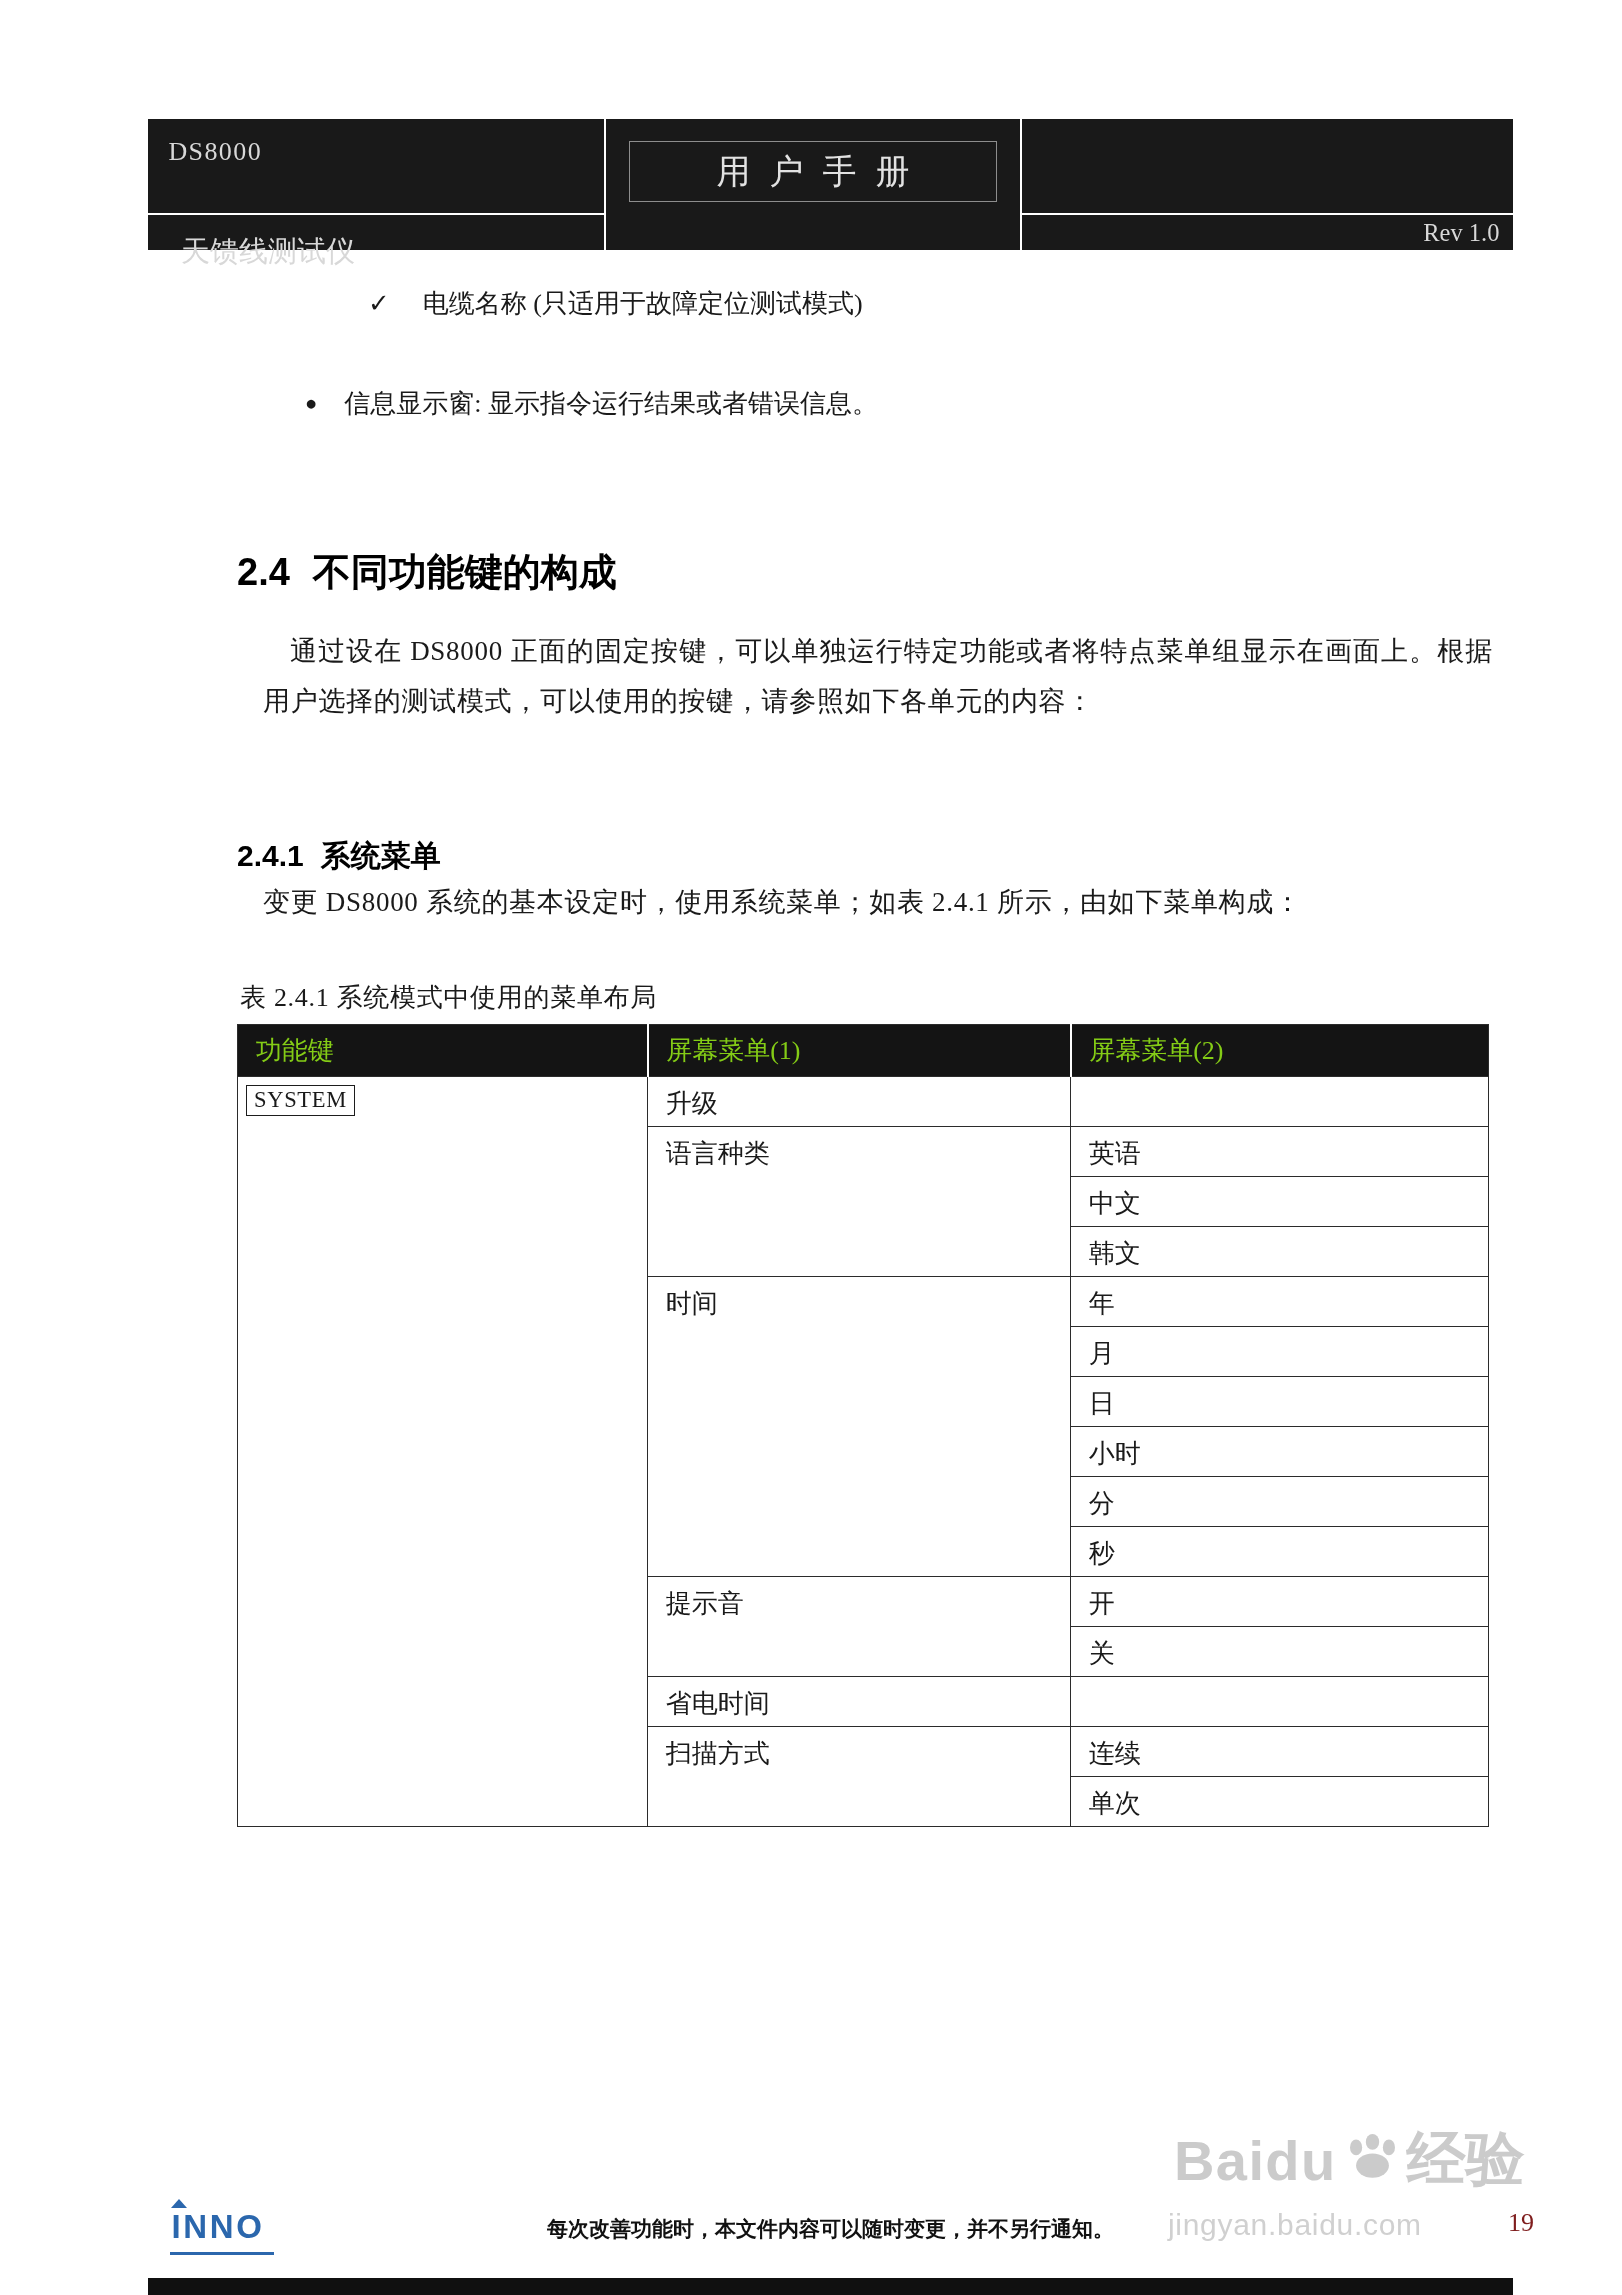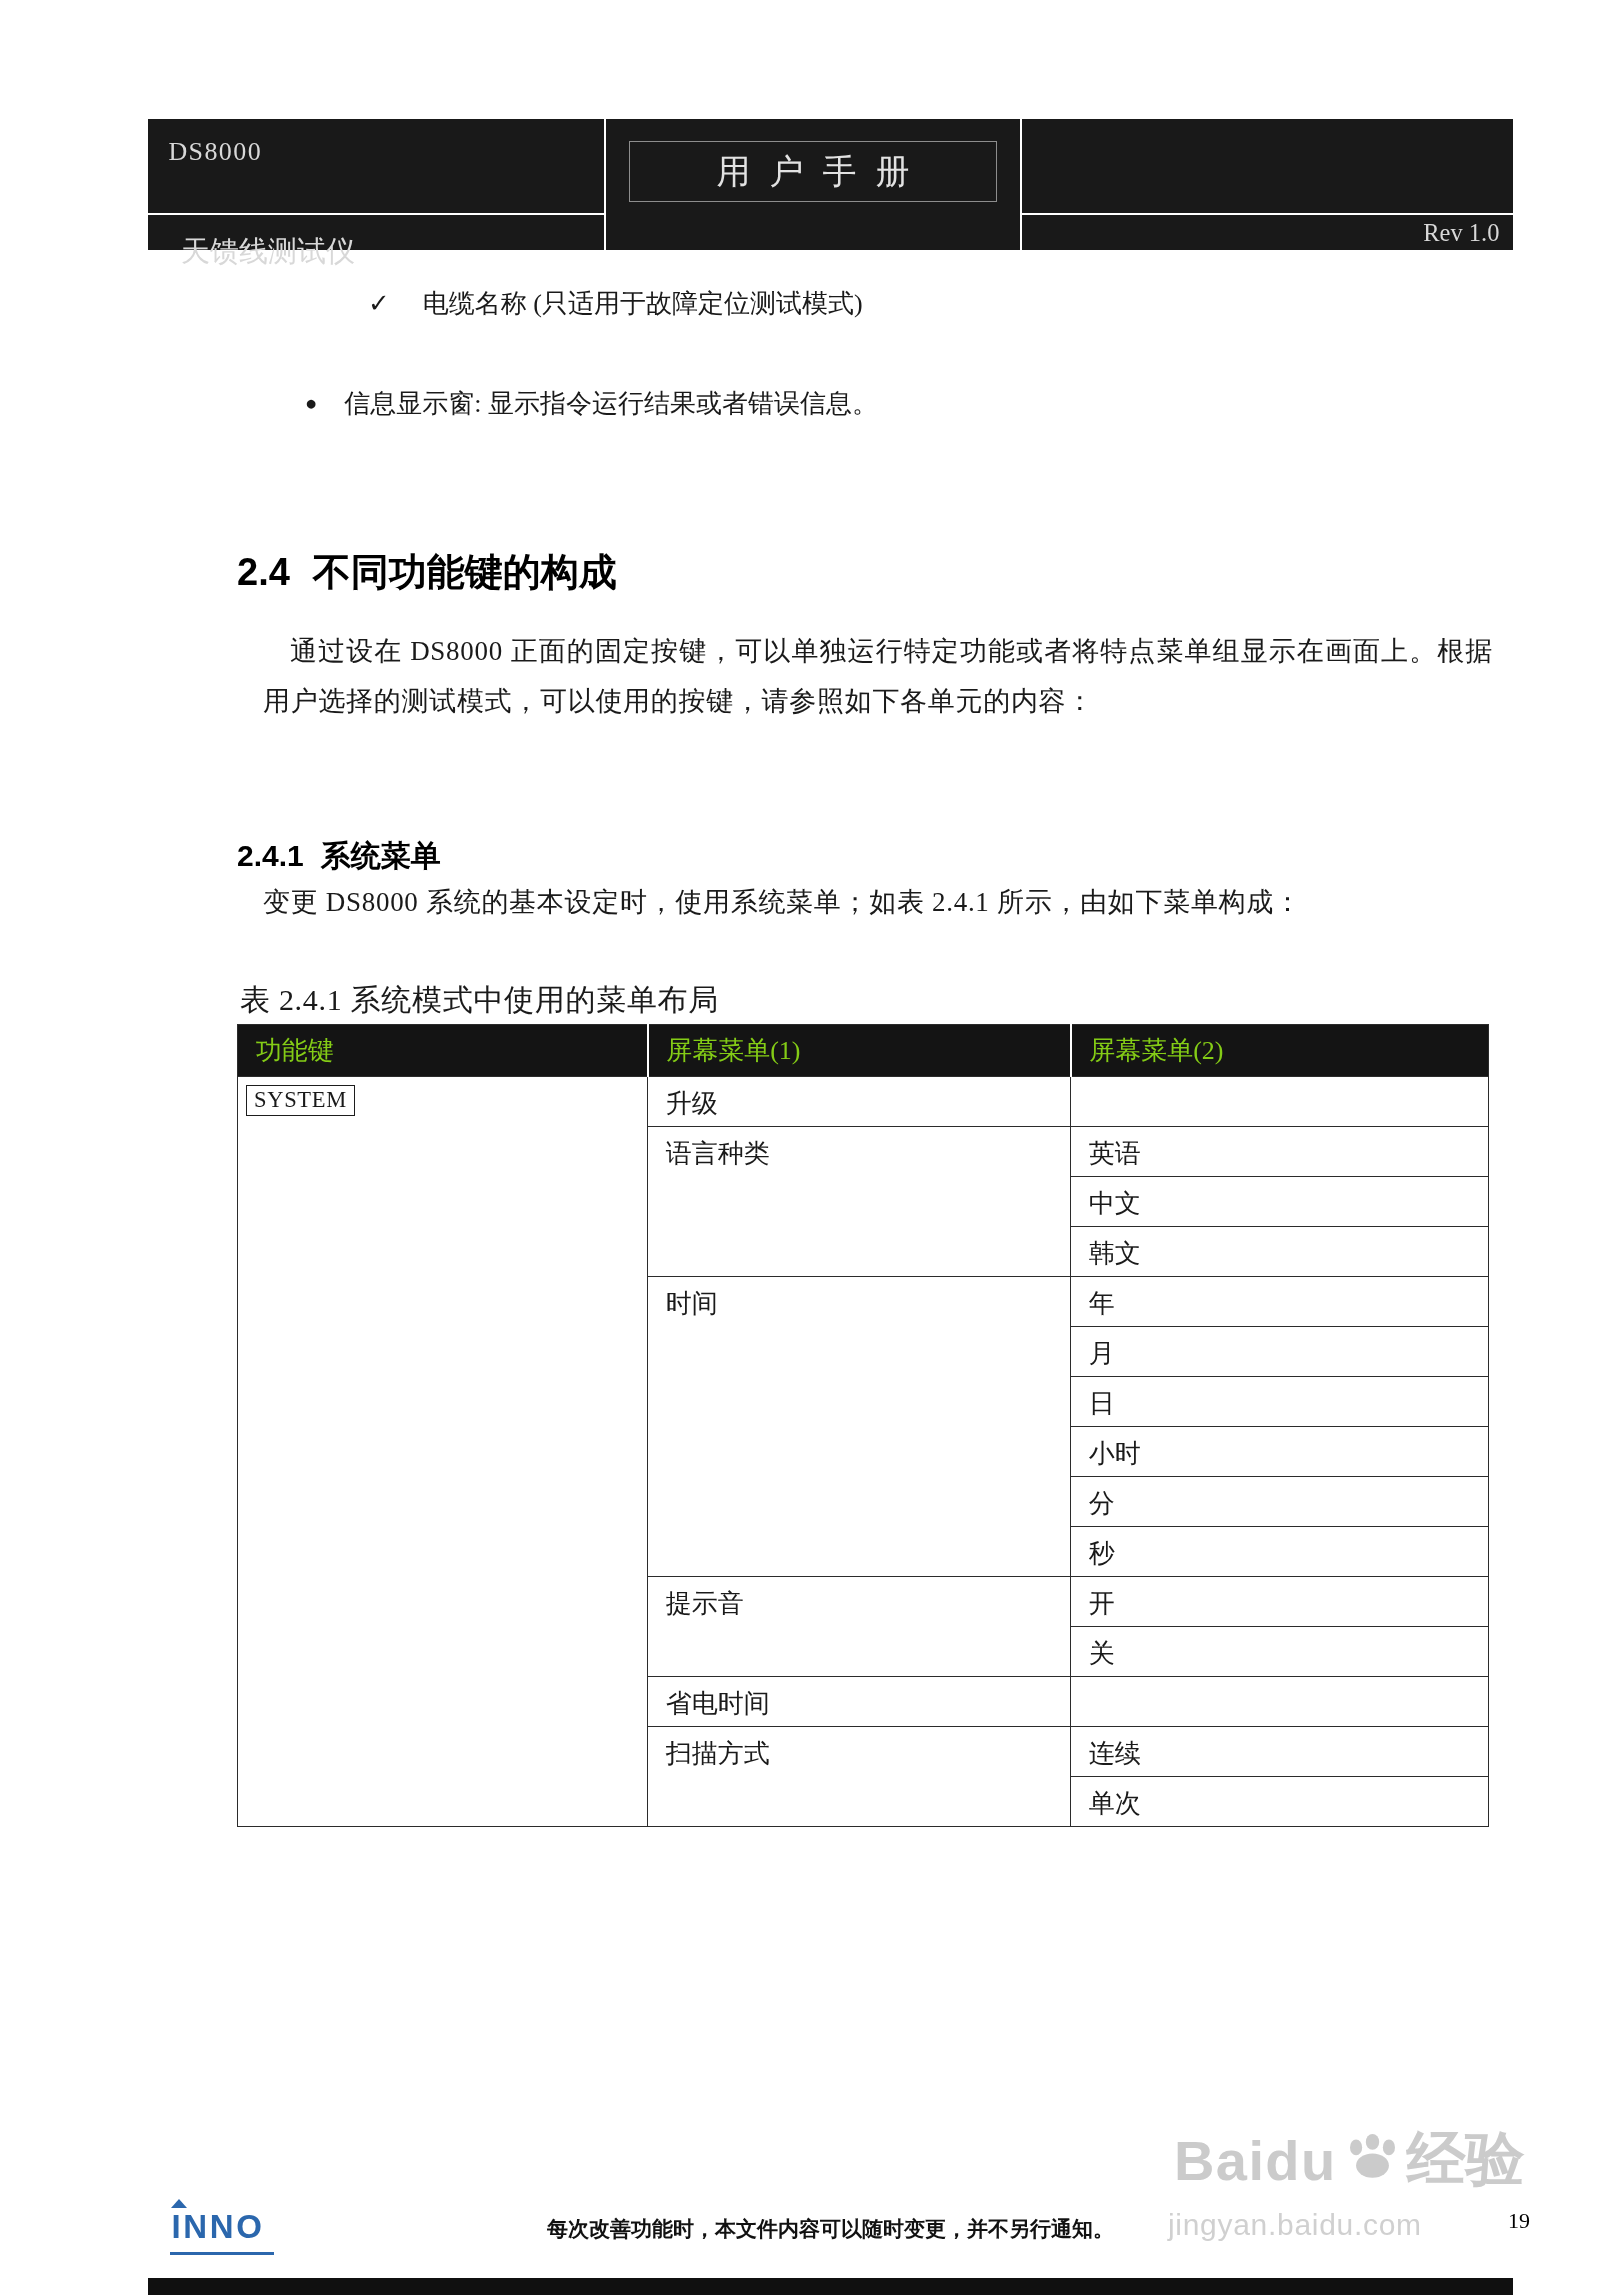--- a/index.html
+++ b/index.html
@@ -60,21 +60,21 @@
     font-family:"Liberation Sans","DejaVu Sans",sans-serif;
     font-weight:bold; font-size:30px; color:#000;
   }
   .subsec-heading .sec-num { margin-right:17px; }
   .subsec-para {
     position:absolute; left:263px; top:878px; width:1230px;
     font-size:27px; line-height:48px; letter-spacing:0.7px;
   }
 
   
-  .table-caption { position:absolute; left:240px; top:980px; font-size:30px; letter-spacing:0.7px; }
+  .table-caption { position:absolute; left:240px; top:980px; font-size:26px; letter-spacing:0.7px; }
   .menu-table {
     position:absolute; left:237px; top:1024px; width:1250px;
     border-collapse:collapse; table-layout:fixed;
     border:1.4px solid #2b2b2b;
   }
   .menu-table col.c1 { width:410px; }
   .menu-table col.c2 { width:423px; }
   .menu-table col.c3 { width:418px; }
   .menu-table thead th {
     background:#141414; color:#84cc16; font-weight:normal; text-align:left;
@@ -117,21 +117,21 @@
     border-left:8.9px solid transparent; border-right:8.9px solid transparent;
     border-bottom:9.5px solid #2b67ad;
   }
   .footer-notice {
     position:absolute; left:148px; top:2215px; width:1365px; z-index:2;
     text-align:center; font-family:"Liberation Sans","DejaVu Sans",sans-serif;
     font-weight:bold; font-size:21px; color:#111111;
   }
   .page-number {
     position:absolute; left:1508px; top:2208px; z-index:2;
-    font-size:22px; color:#000000;
+    font-size:26px; color:#7f1d1d;
   }
   .footer-bar {
     position:absolute; left:148px; top:2278px; width:1365px; height:17.7px;
     background:#101010; z-index:3;
   }
 </style>
 </head>
 <body>
 
 <div class="page">

